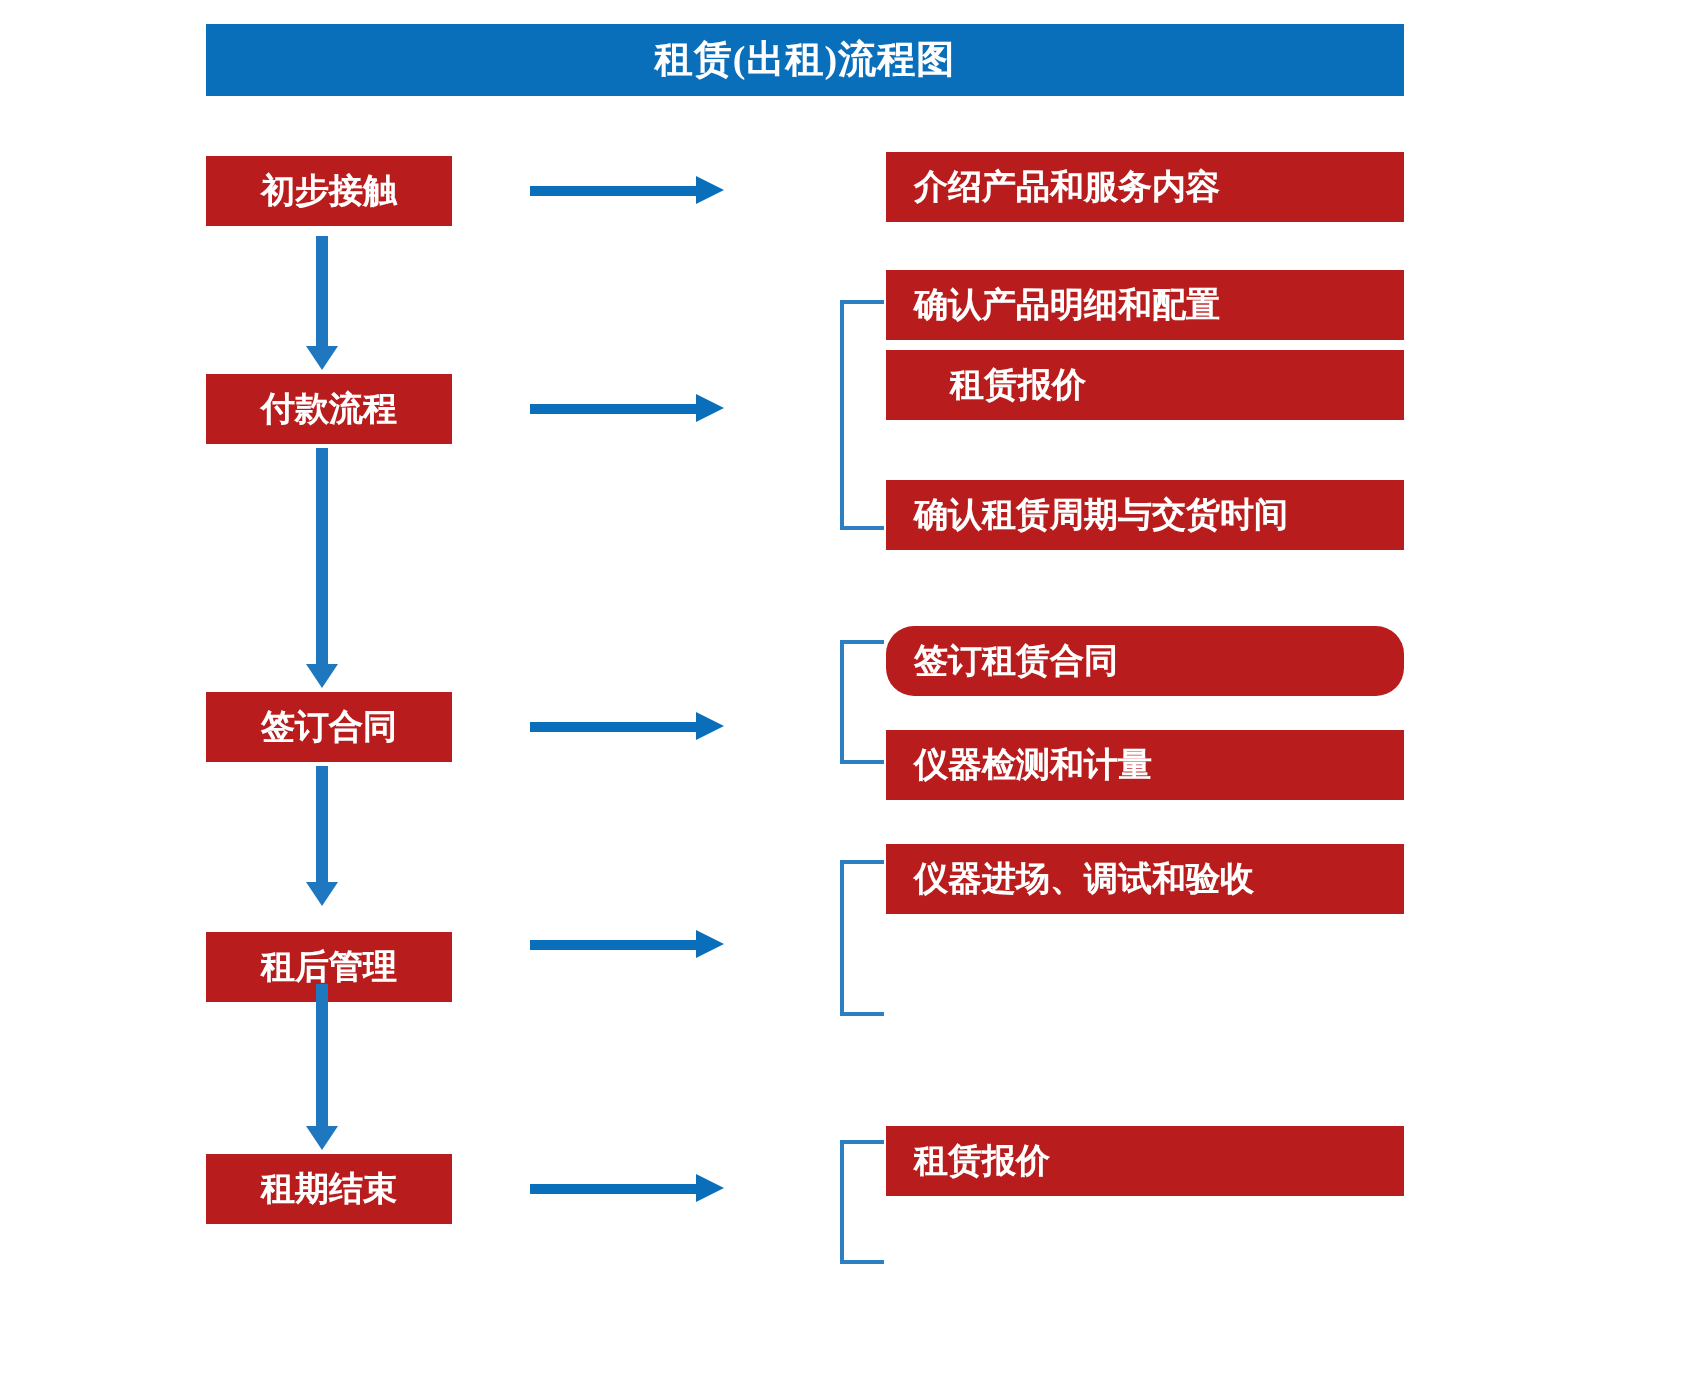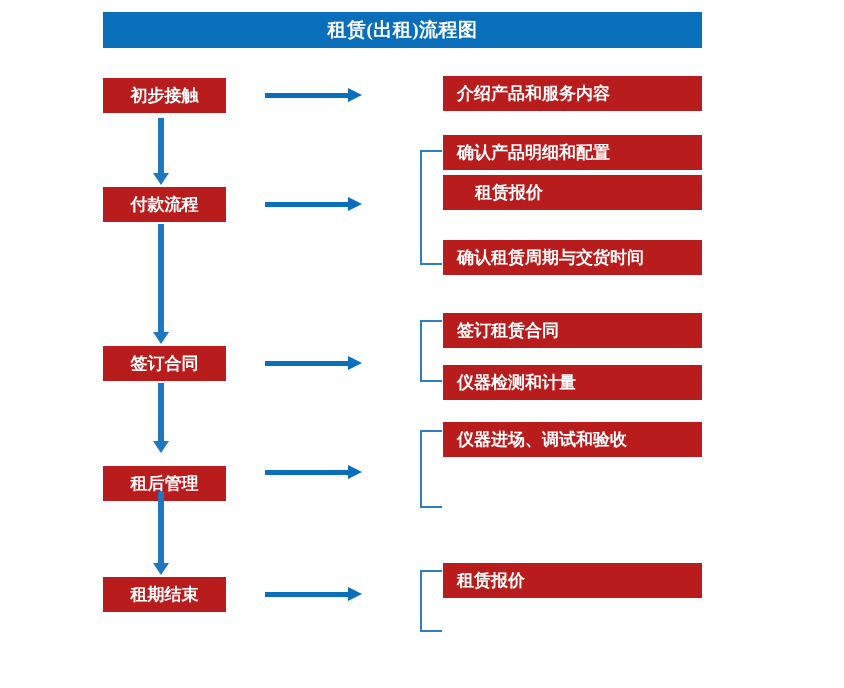--- a/index.html
+++ b/index.html
@@ -175,18 +175,18 @@
 
   <div class="bracket" style="top:150px; height:115px;"></div>
   <div class="bracket" style="top:320px; height:62px;"></div>
   <div class="bracket" style="top:430px; height:78px;"></div>
   <div class="bracket" style="top:570px; height:62px;"></div>
 
   <div class="box right" style="top:76px;">介绍产品和服务内容</div>
   <div class="box right" style="top:135px;">确认产品明细和配置</div>
   <div class="box right" style="top:175px;padding-left:32px;">租赁报价</div>
   <div class="box right" style="top:240px;">确认租赁周期与交货时间</div>
-  <div class="box right" style="top:313px;">签订租赁合同</div>
+  <div class="box right" style="top:313px;border-radius:14px;">签订租赁合同</div>
   <div class="box right" style="top:365px;">仪器检测和计量</div>
   <div class="box right" style="top:422px;">仪器进场、调试和验收</div>
   <div class="box right" style="top:563px;">租赁报价</div>
 
 </div>
 
 </body></html>

